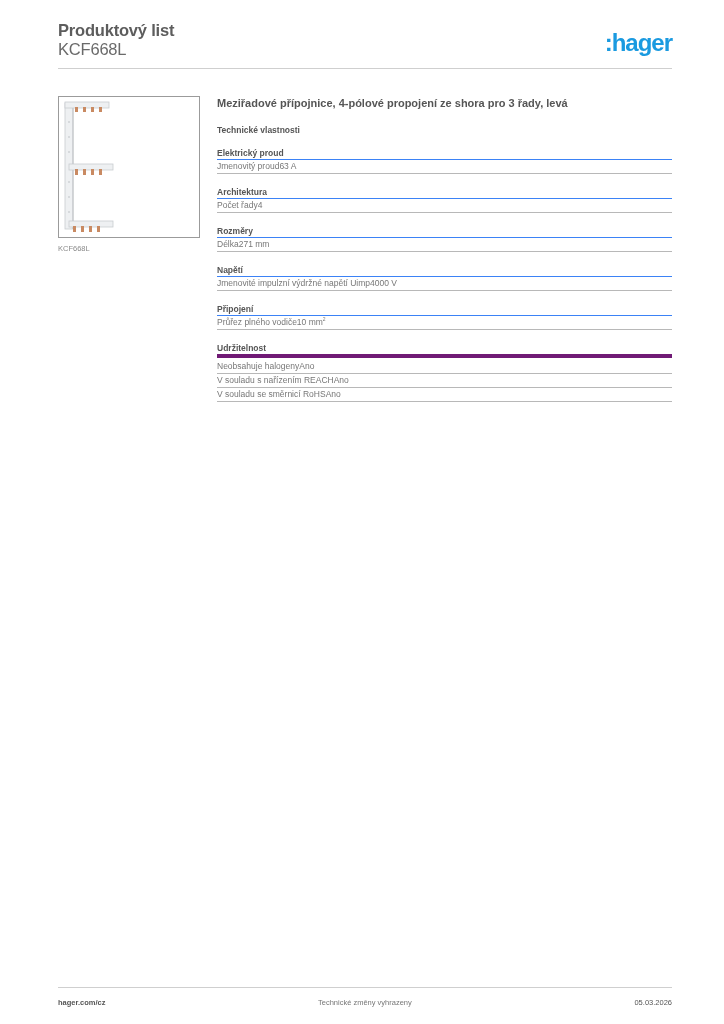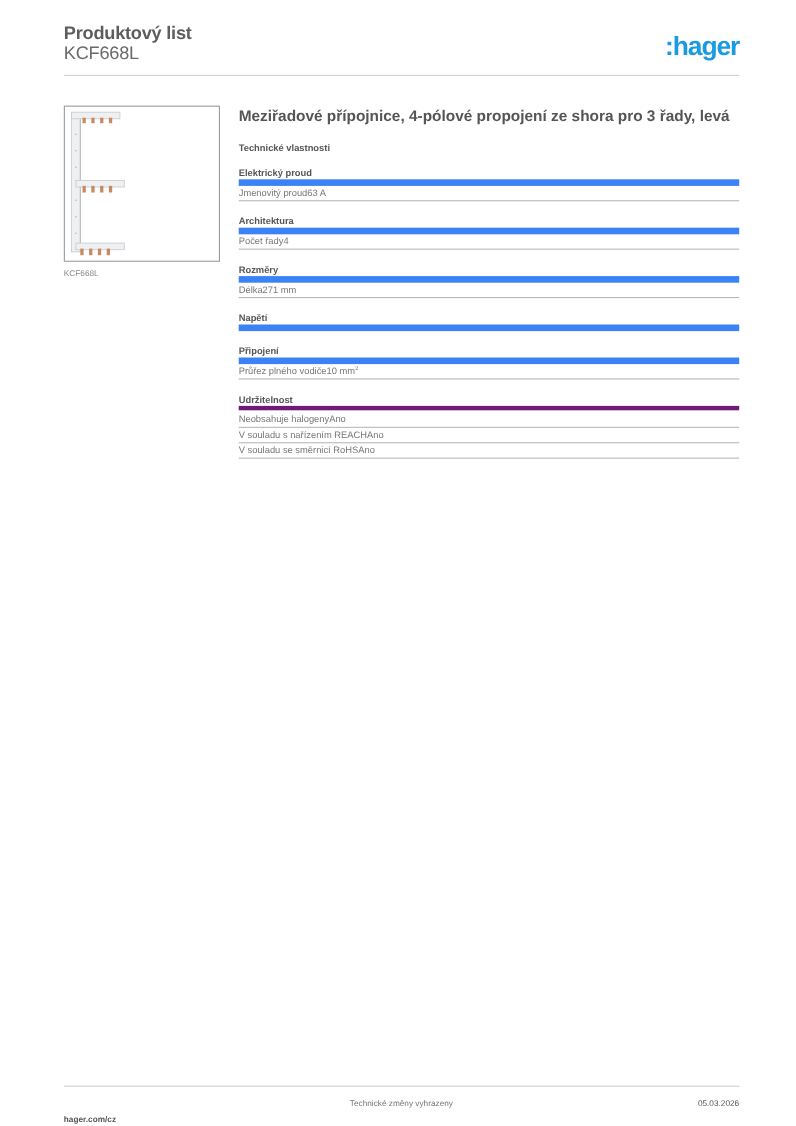--- a/index.html
+++ b/index.html
@@ -10,35 +10,35 @@
             border-bottom: 1.5px solid #cfcfcf; }
   .title { position: absolute; left: 0; top: 1px; font-size: 16.5px; font-weight: bold; color: #5d5d5d; letter-spacing: -0.2px; }
   .subtitle { position: absolute; left: 0; top: 20px; font-size: 16.5px; color: #6a6a6a; letter-spacing: -0.2px; }
   .logo { position: absolute; right: 0; top: 9px; font-size: 24px; font-weight: bold; color: #1a9ae0; letter-spacing: -1px; }
 
   .product-image { position: absolute; left: 58px; top: 96px; width: 142px; height: 142px;
                    border: 1px solid #9b9b9b; box-sizing: border-box; background: #fff; }
   .image-caption { position: absolute; left: 58px; top: 244px; font-size: 7.5px; color: #8a8a8a; }
 
   .content { position: absolute; left: 217px; top: 96px; width: 455px; }
-  .description { font-size: 14px; font-weight: bold; color: #555; margin-top: 1px; }
+  .description { font-size: 11px; font-weight: bold; color: #555; margin-top: 1px; }
   .section-heading { font-size: 8.5px; font-weight: bold; color: #555; margin-top: 16px; }
 
   .group { margin-top: 12px; }
   .group:first-of-type { margin-top: 16px; }
   .group-title { font-size: 8.5px; font-weight: bold; color: #555; height: 12px; line-height: 12px;
-                 border-bottom: 6px solid #3b82f6; }
+                 border-bottom: 1px solid #3b82f6; }
   .row { display: flex; font-size: 8.5px; color: #777;
          height: 13px; line-height: 13px; border-bottom: 1px solid #b8b8b8; }
   .group-title + .row { }
   .sust .group-title { border-bottom: 4px solid #701a75; margin-bottom: 2px; }
   sup { font-size: 5px; vertical-align: super; line-height: 0; }
 
   .footer { position: absolute; left: 58px; right: 52px; top: 987px; border-top: 1px solid #cfcfcf; }
-  .footer-left { position: absolute; left: 0; top: 25px; font-size: 7.5px; font-weight: bold; color: #555; }
+  .footer-left { position: absolute; left: 0; top: 10px; font-size: 7.5px; font-weight: bold; color: #555; }
   .footer-center { position: absolute; left: 260px; top: 10px; font-size: 7.5px; color: #777; }
   .footer-right { position: absolute; right: 0; top: 10px; font-size: 7.5px; font-weight: normal; color: #555; }
 </style>
 </head>
 <body>
 
 <div class="header">
   <div class="title">Produktový list</div>
   <div class="subtitle">KCF668L</div>
   <div class="logo">:hager</div>
@@ -105,20 +105,24 @@
   <div class="group">
     <div class="group-title">Rozměry</div>
     <div class="row">
       <span>Délka</span>
       <span>271 mm</span>
     </div>
   </div>
 
   <div class="group">
     <div class="group-title">Napětí</div>
+    <div class="row">
+      <span>Jmenovité impulzní výdržné napětí Uimp</span>
+      <span>4000 V</span>
+    </div>
   </div>
 
   <div class="group">
     <div class="group-title">Připojení</div>
     <div class="row">
       <span>Průřez plného vodiče</span>
       <span><span>10 mm</span><sup>2</sup></span>
     </div>
   </div>
 

